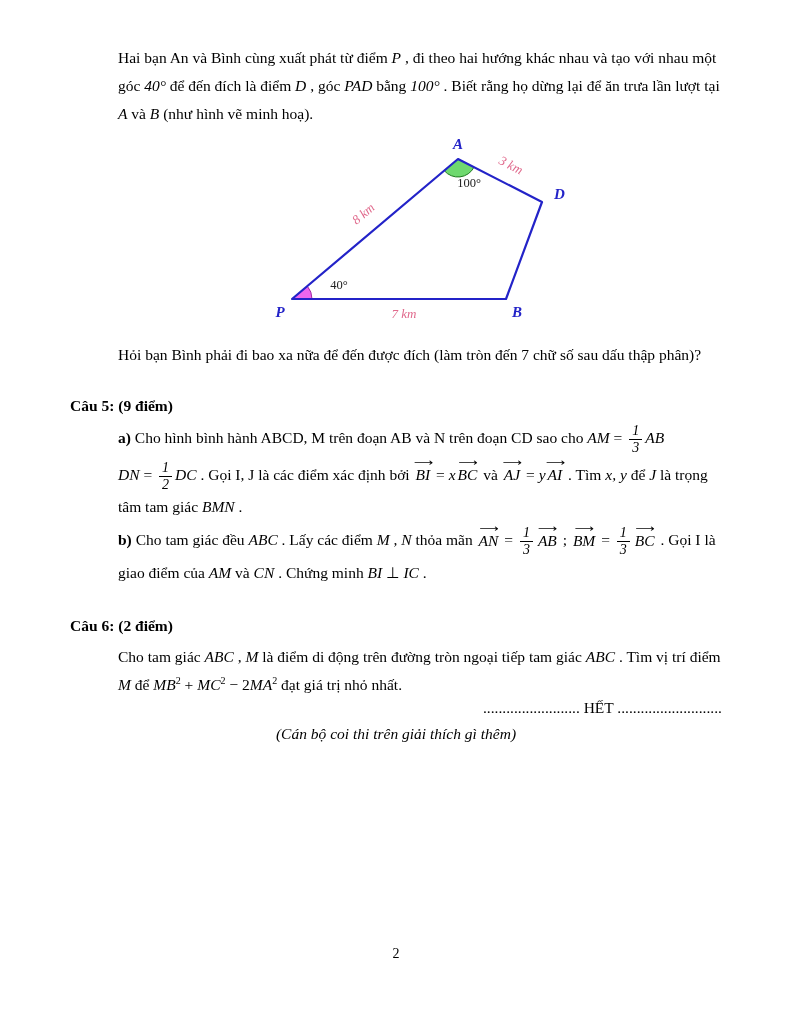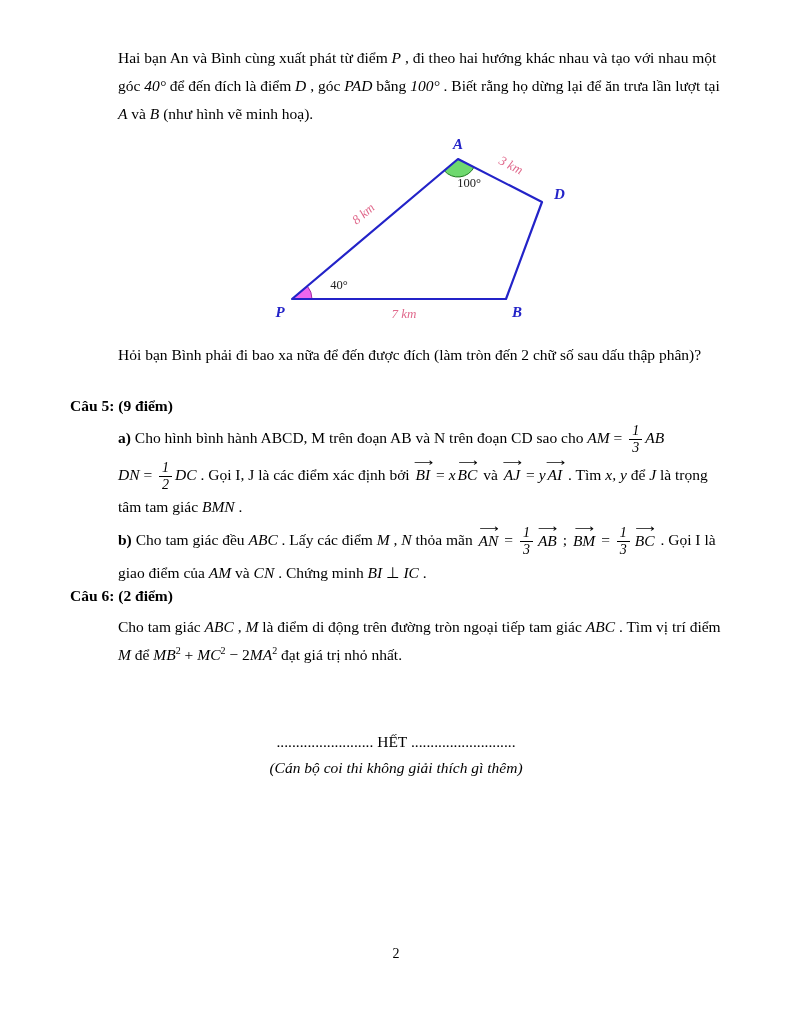--- a/index.html
+++ b/index.html
@@ -21,23 +21,23 @@
   .frac .num { display:block; font-size:14px; line-height:1.15; padding:0 3px; border-bottom:1.2px solid #000; font-style:italic; }
   .frac .den { display:block; font-size:14px; line-height:1.15; padding:0 3px; font-style:italic; }
   .vec { display:inline-block; text-align:center; margin:0 2px; }
   .vec-arrow { display:block; font-family:"DejaVu Sans", sans-serif; font-size:10px; line-height:0.55; height:7px; transform:scaleX(1.35); }
   .vec-body { display:block; font-style:italic; line-height:1.05; }
   .figure { margin:8px 0 2px 148px; width:320px; }
   .vtx { font-size:15px; font-weight:bold; font-style:italic; }
   .dist { font-size:13px; font-style:italic; }
   .ang { font-size:12.5px; }
   .sec { margin-top:28px; }
-  .sec-q6 { }
+  .sec-q6 { margin-top:30px; }
   .p-gap { margin-bottom:4px; }
-  .footer { margin-top:64px; text-align:center; }
+  .footer { text-align:right; }
   .footer-note { margin-top:8px; text-align:center; font-style:italic; }
   .page-num { position:absolute; bottom:62px; left:0; right:0; text-align:center; font-size:14px; }
 </style>
 </head>
 <body>
 
 <div class="sheet">
 
   <section>
     <div class="indent">
@@ -56,37 +56,37 @@
 
           <text class="dist" x="243" y="32" text-anchor="middle" transform="rotate(27 243 32)" fill="#e0698c">3 km</text>
           <text class="dist" x="100" y="80" text-anchor="middle" transform="rotate(-40 100 80)" fill="#e0698c">8 km</text>
           <text class="dist" x="138" y="181" text-anchor="middle" fill="#e0698c">7 km</text>
 
           <text class="ang" x="203" y="50" text-anchor="middle" fill="#222222">100°</text>
           <text class="ang" x="73" y="152" text-anchor="middle" fill="#222222">40°</text>
         </svg>
       </div>
 
-      <p class="para"><span>Hỏi bạn Bình phải đi bao xa nữa để đến được đích (làm tròn đến 2 chữ số sau dấu thập phân)?</span></p>
+      <p class="para"><span>Hỏi bạn Bình phải đi bao xa nữa để đến được đích (làm tròn đến 7 chữ số sau dấu thập phân)?</span></p>
     </div>
   </section>
 
   <section class="sec">
     <div class="q-heading">Câu 5: (9 điểm)</div>
     <div class="indent">
       <p class="para p-gap"><span class="tb">a)</span><span> Cho hình bình hành ABCD, M trên đoạn AB và N trên đoạn CD sao cho </span><span class="mi">AM</span><span> = </span><span class="frac"><span class="num">1</span><span class="den">3</span></span><span class="mi">AB</span></p>
       <p class="para p-gap"><span class="mi">DN</span><span> = </span><span class="frac"><span class="num">1</span><span class="den">2</span></span><span class="mi">DC</span><span> . Gọi I, J là các điểm xác định bởi </span><span class="vec"><span class="vec-arrow">⟶</span><span class="vec-body">BI</span></span><span> = </span><span class="mi">x</span><span class="vec"><span class="vec-arrow">⟶</span><span class="vec-body">BC</span></span><span> và </span><span class="vec"><span class="vec-arrow">⟶</span><span class="vec-body">AJ</span></span><span> = </span><span class="mi">y</span><span class="vec"><span class="vec-arrow">⟶</span><span class="vec-body">AI</span></span><span> . Tìm </span><span class="mi">x, y</span><span> để </span><span class="mi">J</span><span> là trọng tâm tam giác </span><span class="mi">BMN</span><span> .</span></p>
       <p class="para"><span class="tb">b)</span><span> Cho tam giác đều </span><span class="mi">ABC</span><span> . Lấy các điểm </span><span class="mi">M , N</span><span> thỏa mãn </span><span class="vec"><span class="vec-arrow">⟶</span><span class="vec-body">AN</span></span><span> = </span><span class="frac"><span class="num">1</span><span class="den">3</span></span><span class="vec"><span class="vec-arrow">⟶</span><span class="vec-body">AB</span></span><span> ;  </span><span class="vec"><span class="vec-arrow">⟶</span><span class="vec-body">BM</span></span><span> = </span><span class="frac"><span class="num">1</span><span class="den">3</span></span><span class="vec"><span class="vec-arrow">⟶</span><span class="vec-body">BC</span></span><span> . Gọi I là giao điểm của </span><span class="mi">AM</span><span> và </span><span class="mi">CN</span><span> .  Chứng minh  </span><span class="mi">BI</span><span> ⊥ </span><span class="mi">IC</span><span> .</span></p>
     </div>
   </section>
 
   <section class="sec-q6">
     <div class="q-heading">Câu 6: (2 điểm)</div>
     <div class="indent">
       <p class="para"><span>Cho tam giác </span><span class="mi">ABC</span><span> ,  </span><span class="mi">M</span><span>  là điểm di động trên đường tròn ngoại tiếp tam giác  </span><span class="mi">ABC</span><span> . Tìm vị trí điểm  </span><span class="mi">M</span><span>  để  </span><span class="mi">MB</span><sup>2</sup><span> + </span><span class="mi">MC</span><sup>2</sup><span> − 2</span><span class="mi">MA</span><sup>2</sup><span> đạt giá trị nhỏ nhất.</span></p>
     </div>
   </section>
 
   <div class="footer">......................... HẾT ...........................</div>
-  <div class="footer-note">(Cán bộ coi thi không giải thích gì thêm)</div>
+  <div class="footer-note">(Cán bộ coi thi trên giải thích gì thêm)</div>
 </div>
 
 <div class="page-num">2</div>
 
 </body></html>

